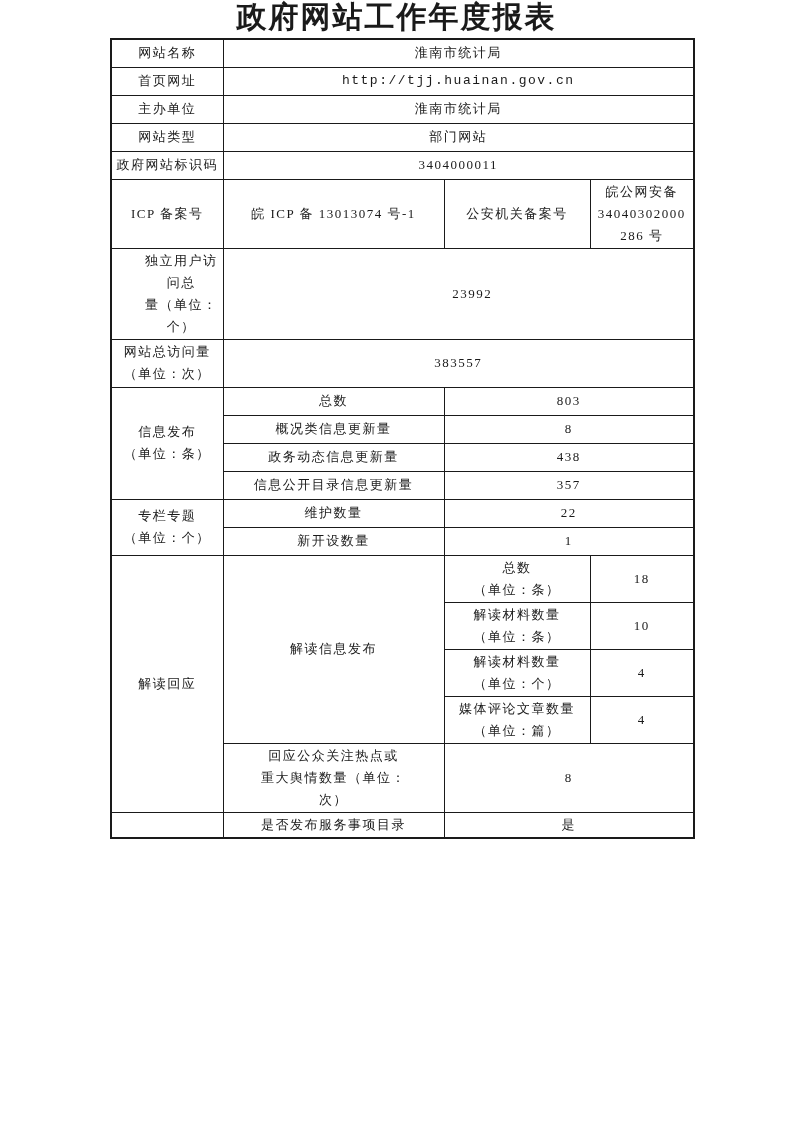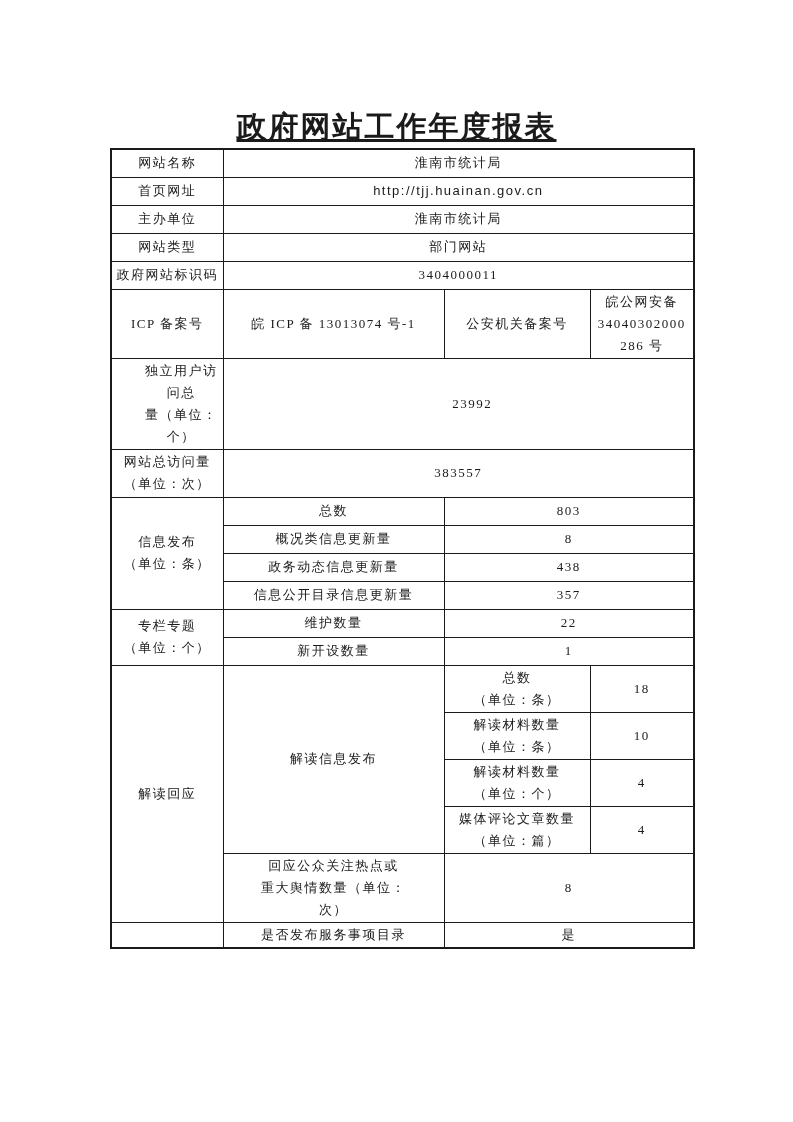--- a/index.html
+++ b/index.html
@@ -8,28 +8,26 @@
     position: relative;
     width: 793px;
     height: 1122px;
     margin: 0 auto;
     background: #ffffff;
     color: #1a1a1a;
     font-family: "Liberation Serif", "DejaVu Serif", serif;
     overflow: hidden;
   }
   .title {
-    margin-top: 110px;
     text-align: center;
     font-family: "Liberation Sans", "DejaVu Sans", sans-serif;
     font-weight: bold;
     font-size: 30px;
     letter-spacing: 2px;
     line-height: 1.1;
-    text-decoration: underline;
   }
   .subtitle {
     margin-top: 38px;
     text-align: center;
     font-size: 17px;
     letter-spacing: 1px;
   }
   .unit {
     margin: 49px 0 0 108px;
     font-family: "Liberation Sans", "DejaVu Sans", sans-serif;
@@ -55,21 +53,21 @@
     overflow: hidden;
   }
   td.preline {
     white-space: pre-line;
     font-size: 14.5px;
     letter-spacing: 0.5px;
     line-height: 21px;
     padding: 1px 2px;
   }
   td.mono {
-    font-family: Liberation Sans, sans-serif;
+    font-family: Liberation Mono, monospace;
     font-size: 14px;
     letter-spacing: 0.5px;
     margin-left: 20px;
   }
   tr.h28 td { height: 28px; }
   tr.h67 td { height: 67px; }
   tr.h52 td { height: 52px; padding-left: 31px; }
   tr.h48 td { height: 48px; }
   tr.h46 td { height: 46px; }
   tr.h63 td { height: 63px; }

